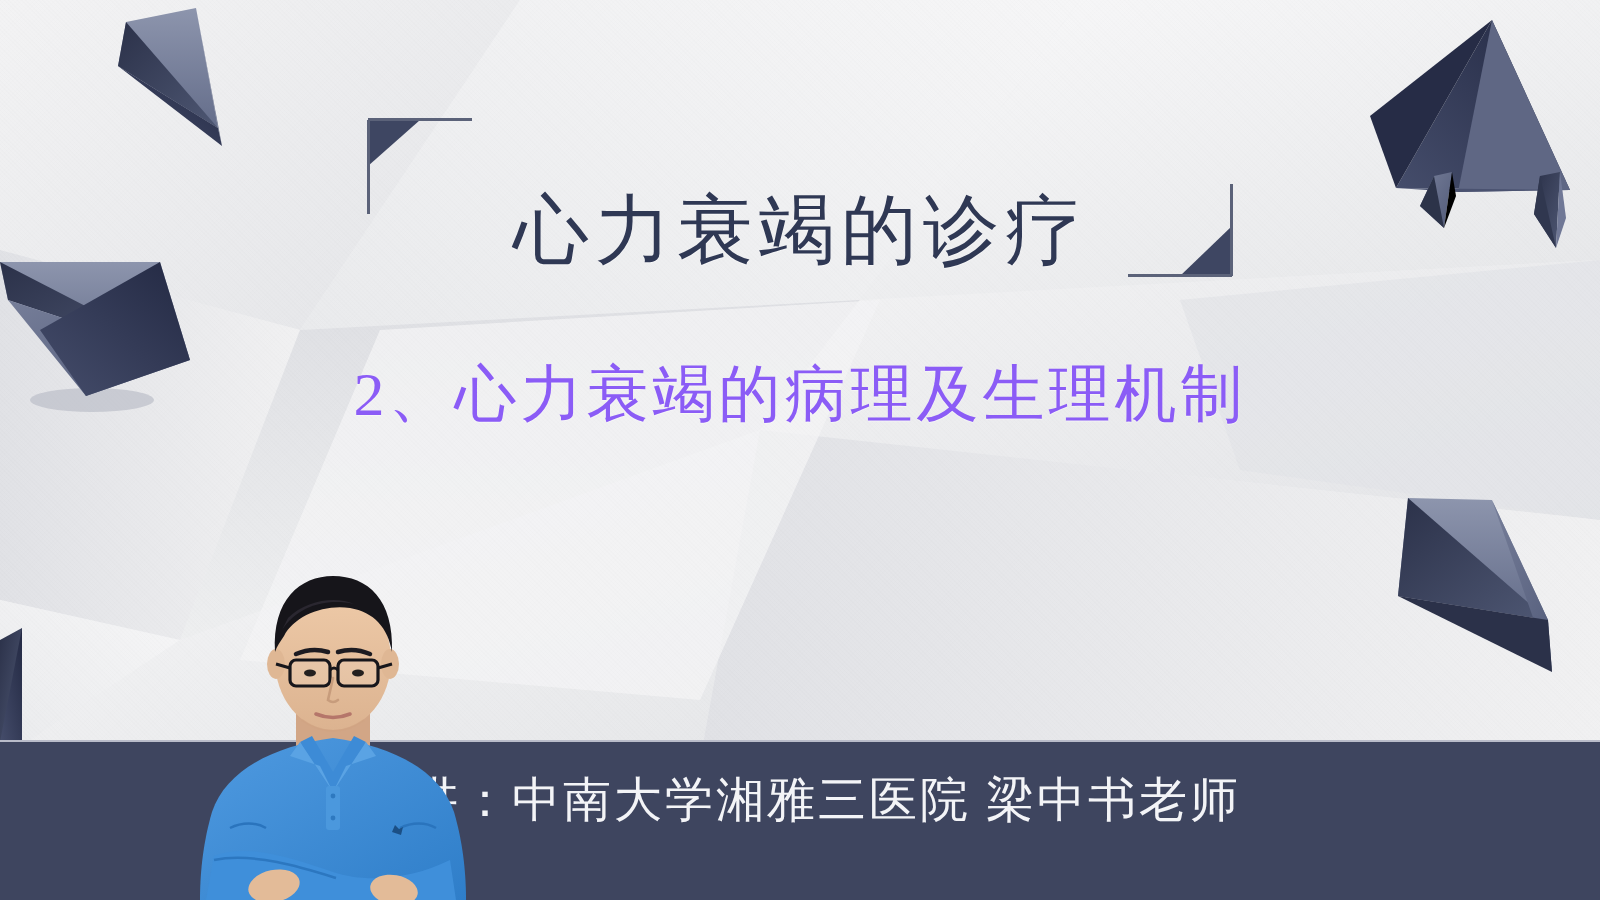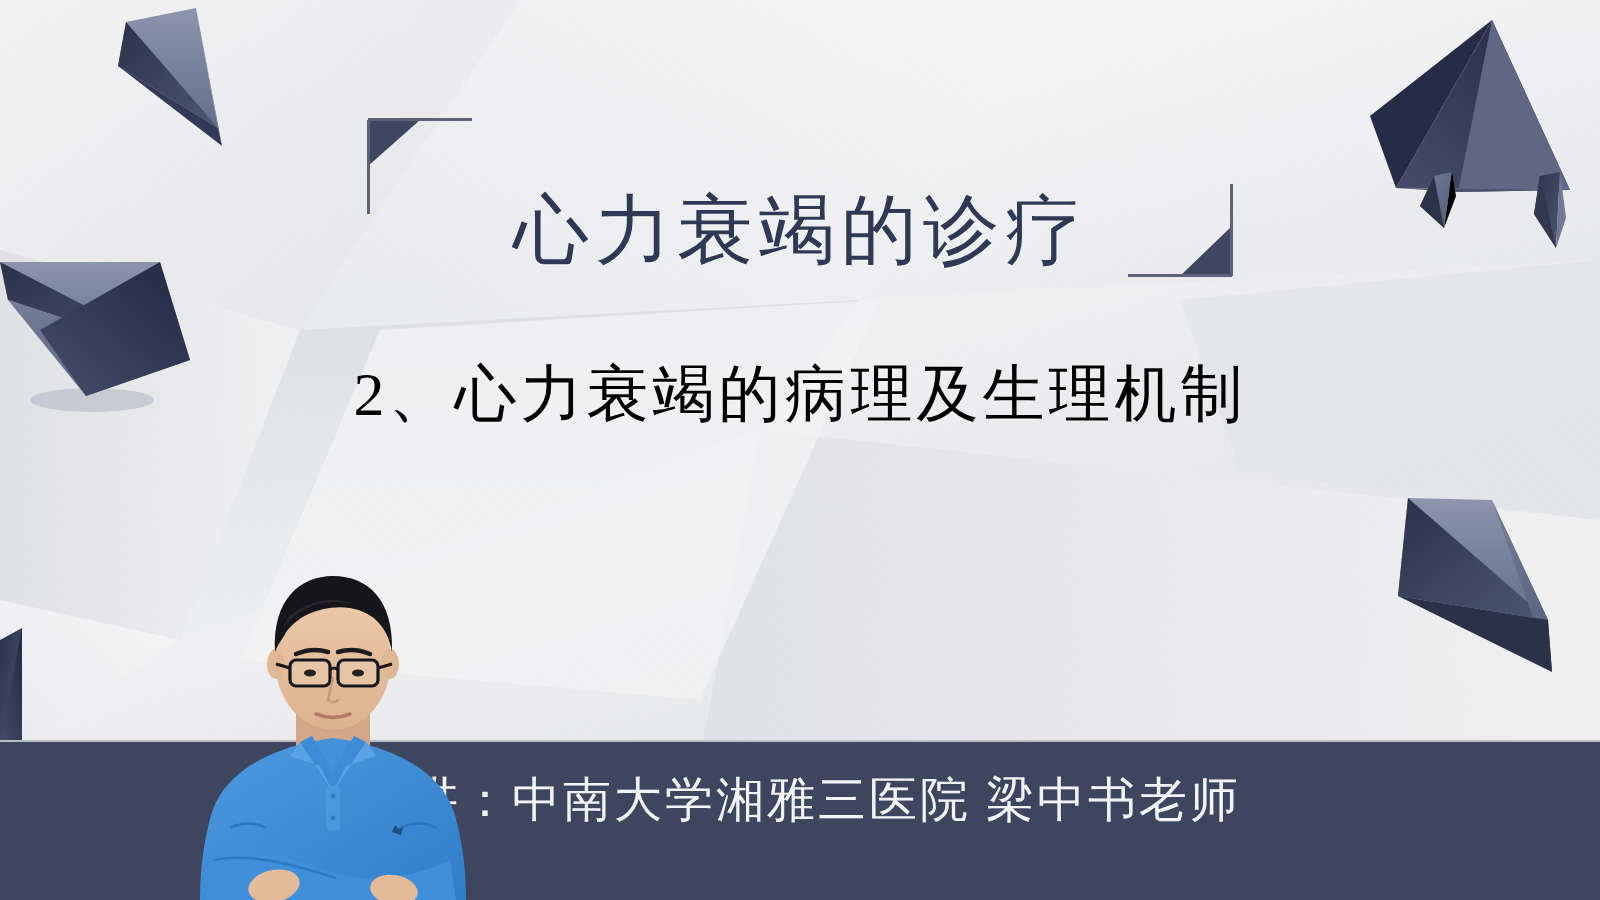--- a/index.html
+++ b/index.html
@@ -79,21 +79,21 @@
 
   .sub-title {
     position: absolute;
     left: 0;
     top: 312px;
     width: 1600px;
     text-align: center;
     font-size: 62px;
     letter-spacing: 4px;
     line-height: 1;
-    color: #000000;
+    color: #8b5cf6;
     font-family: "Liberation Serif", "DejaVu Serif", serif;
     font-weight: 400;
     text-shadow: 0 1px 1px rgba(255,255,255,.5);
     white-space: nowrap;
   }
 
   
   .footer-bar {
     position: absolute;
     left: 0;

